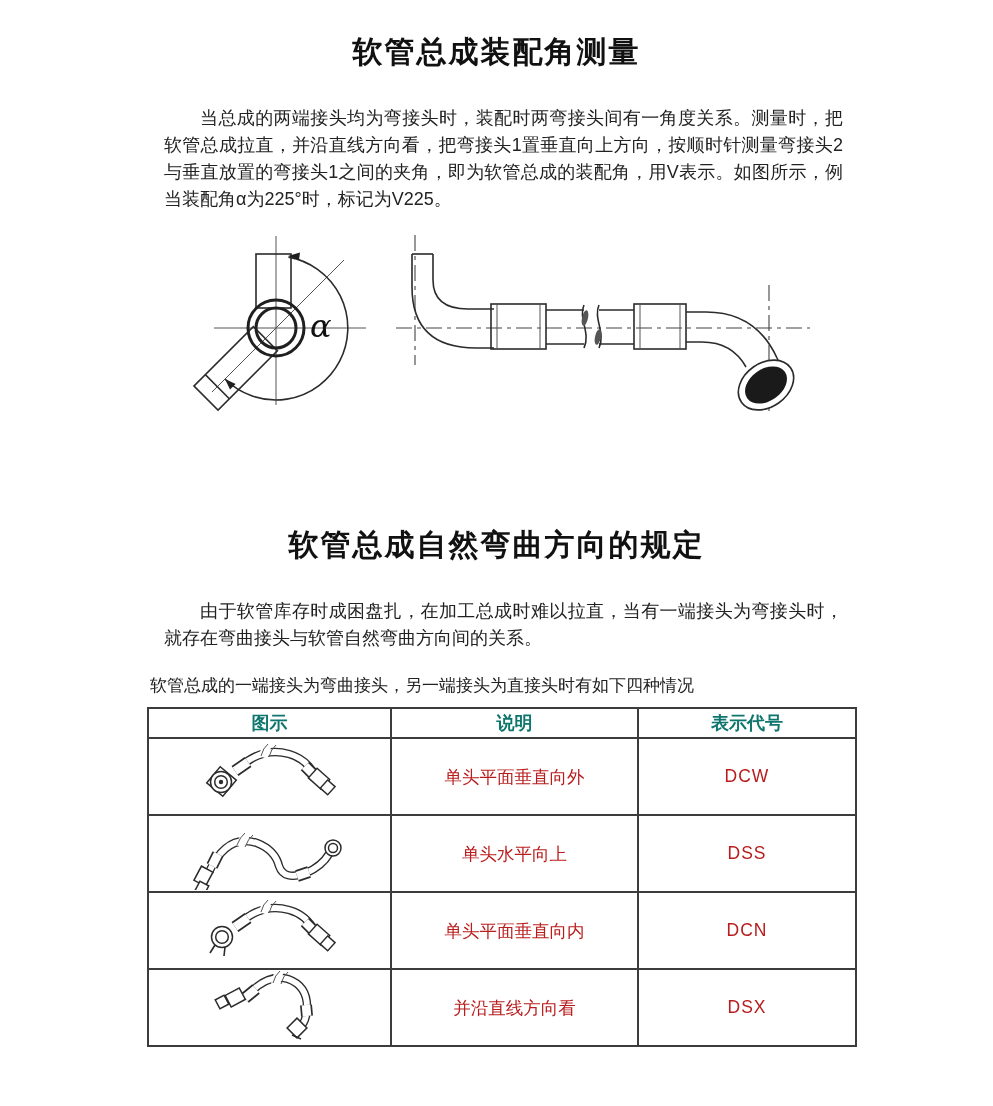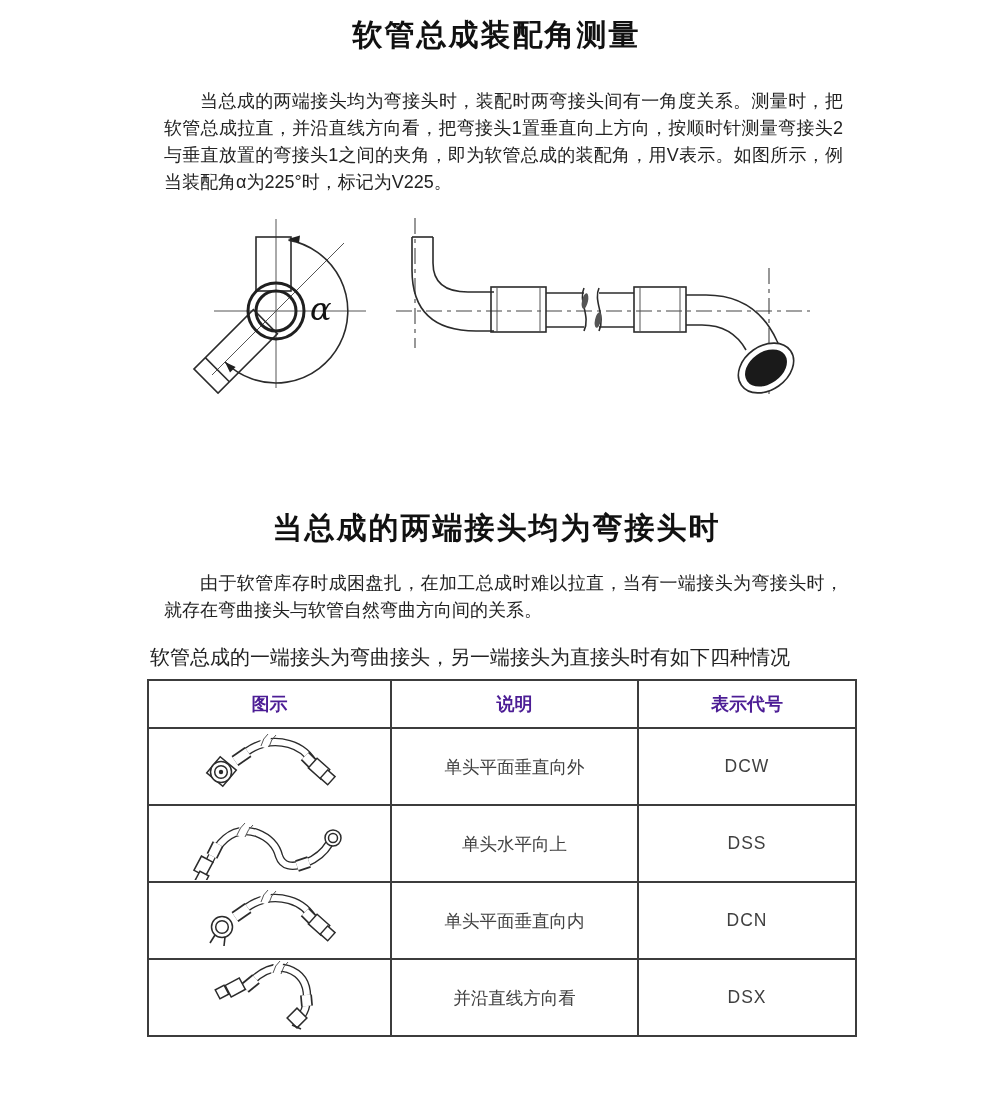--- a/index.html
+++ b/index.html
@@ -10,65 +10,65 @@
     color: #1c1c1c;
     overflow: hidden;
   }
   .doc-title {
     text-align: center;
     font-size: 30px;
     font-weight: bold;
     letter-spacing: 2px;
     color: #111;
   }
-  #title-1 { padding-top: 15px; }
+  #title-1 { padding-top: 32px; }
   #title-2 { margin-top: 112px; }
   .para {
     width: 679px;
     margin-left: 164px;
     font-size: 18px;
     line-height: 27px;
     text-align: justify;
     text-indent: 2em;
     color: #222;
   }
   #para-1 { margin-top: 32px; }
-  #sec2-paras { margin-top: 21px; }
+  #sec2-paras { margin-top: 32px; }
   .figures {
     margin: 12px 0 0 184px;
     display: flex;
     align-items: flex-start;
     gap: 14px;
   }
   .table-intro {
     margin: 20px 0 0 150px;
-    font-size: 20px;
+    font-size: 17px;
     line-height: 27px;
     color: #222;
   }
   table.spec {
     margin: 8px 0 0 147px;
     border-collapse: collapse;
     table-layout: fixed;
   }
   table.spec, table.spec th, table.spec td {
     border: 2px solid #3c3c3c;
   }
   table.spec th {
-    height: 48px;
+    height: 30px;
     font-size: 18px;
     font-weight: bold;
-    color: #4c1d95;
+    color: #0f766e;
   }
   table.spec td {
     height: 77px;
     text-align: center;
     vertical-align: middle;
     font-size: 17.5px;
-    color: #404040;
+    color: #b91c1c;
   }
   .col-illu { width: 243px; }
   .col-desc { width: 247px; }
   .col-code { width: 218px; }
   td.code-cell { font-size: 18px; letter-spacing: 1px; }
   svg { display: block; }
   .ln { stroke: #2b2b2b; stroke-width: 1.6; fill: none; }
   .ln-thick { stroke: #1f1f1f; stroke-width: 3; fill: none; }
   .cl { stroke: #444; stroke-width: 1.1; fill: none; stroke-dasharray: 16 5 4 5; }
   .thin { stroke: #555; stroke-width: 1; fill: none; }
@@ -144,21 +144,21 @@
     <line class="thin" x1="246" y1="79" x2="246" y2="124"></line>
     <line class="thin" x1="286" y1="79" x2="286" y2="124"></line>
 
     <path class="ln" d="M 292 87 L 312 87 Q 362 87 383 133 Q 392 150 386 165"></path>
     <path class="ln" d="M 292 117 L 308 117 Q 338 117 352 142"></path>
     <ellipse cx="372" cy="160" rx="30" ry="22" transform="rotate(-35 372 160)" fill="#fff" stroke="#2b2b2b" stroke-width="1.6"></ellipse>
     <ellipse cx="372" cy="160" rx="23" ry="16" transform="rotate(-35 372 160)" fill="#1a1a1a"></ellipse>
   </svg>
 </div>
 
-<h1 class="doc-title" id="title-2">当总成的两端接头均为弯接头时</h1>
+<h1 class="doc-title" id="title-2">软管总成自然弯曲方向的规定</h1>
 
 <div id="sec2-paras">
   <p class="para">由于软管库存时成困盘扎，在加工总成时难以拉直，当有一端接头为弯接头时，就存在弯曲接头与软管自然弯曲方向间的关系。</p>
 </div>
 
 <p class="table-intro">软管总成的一端接头为弯曲接头，另一端接头为直接头时有如下四种情况</p>
 
 <table class="spec">
   <colgroup>
     <col class="col-illu">

